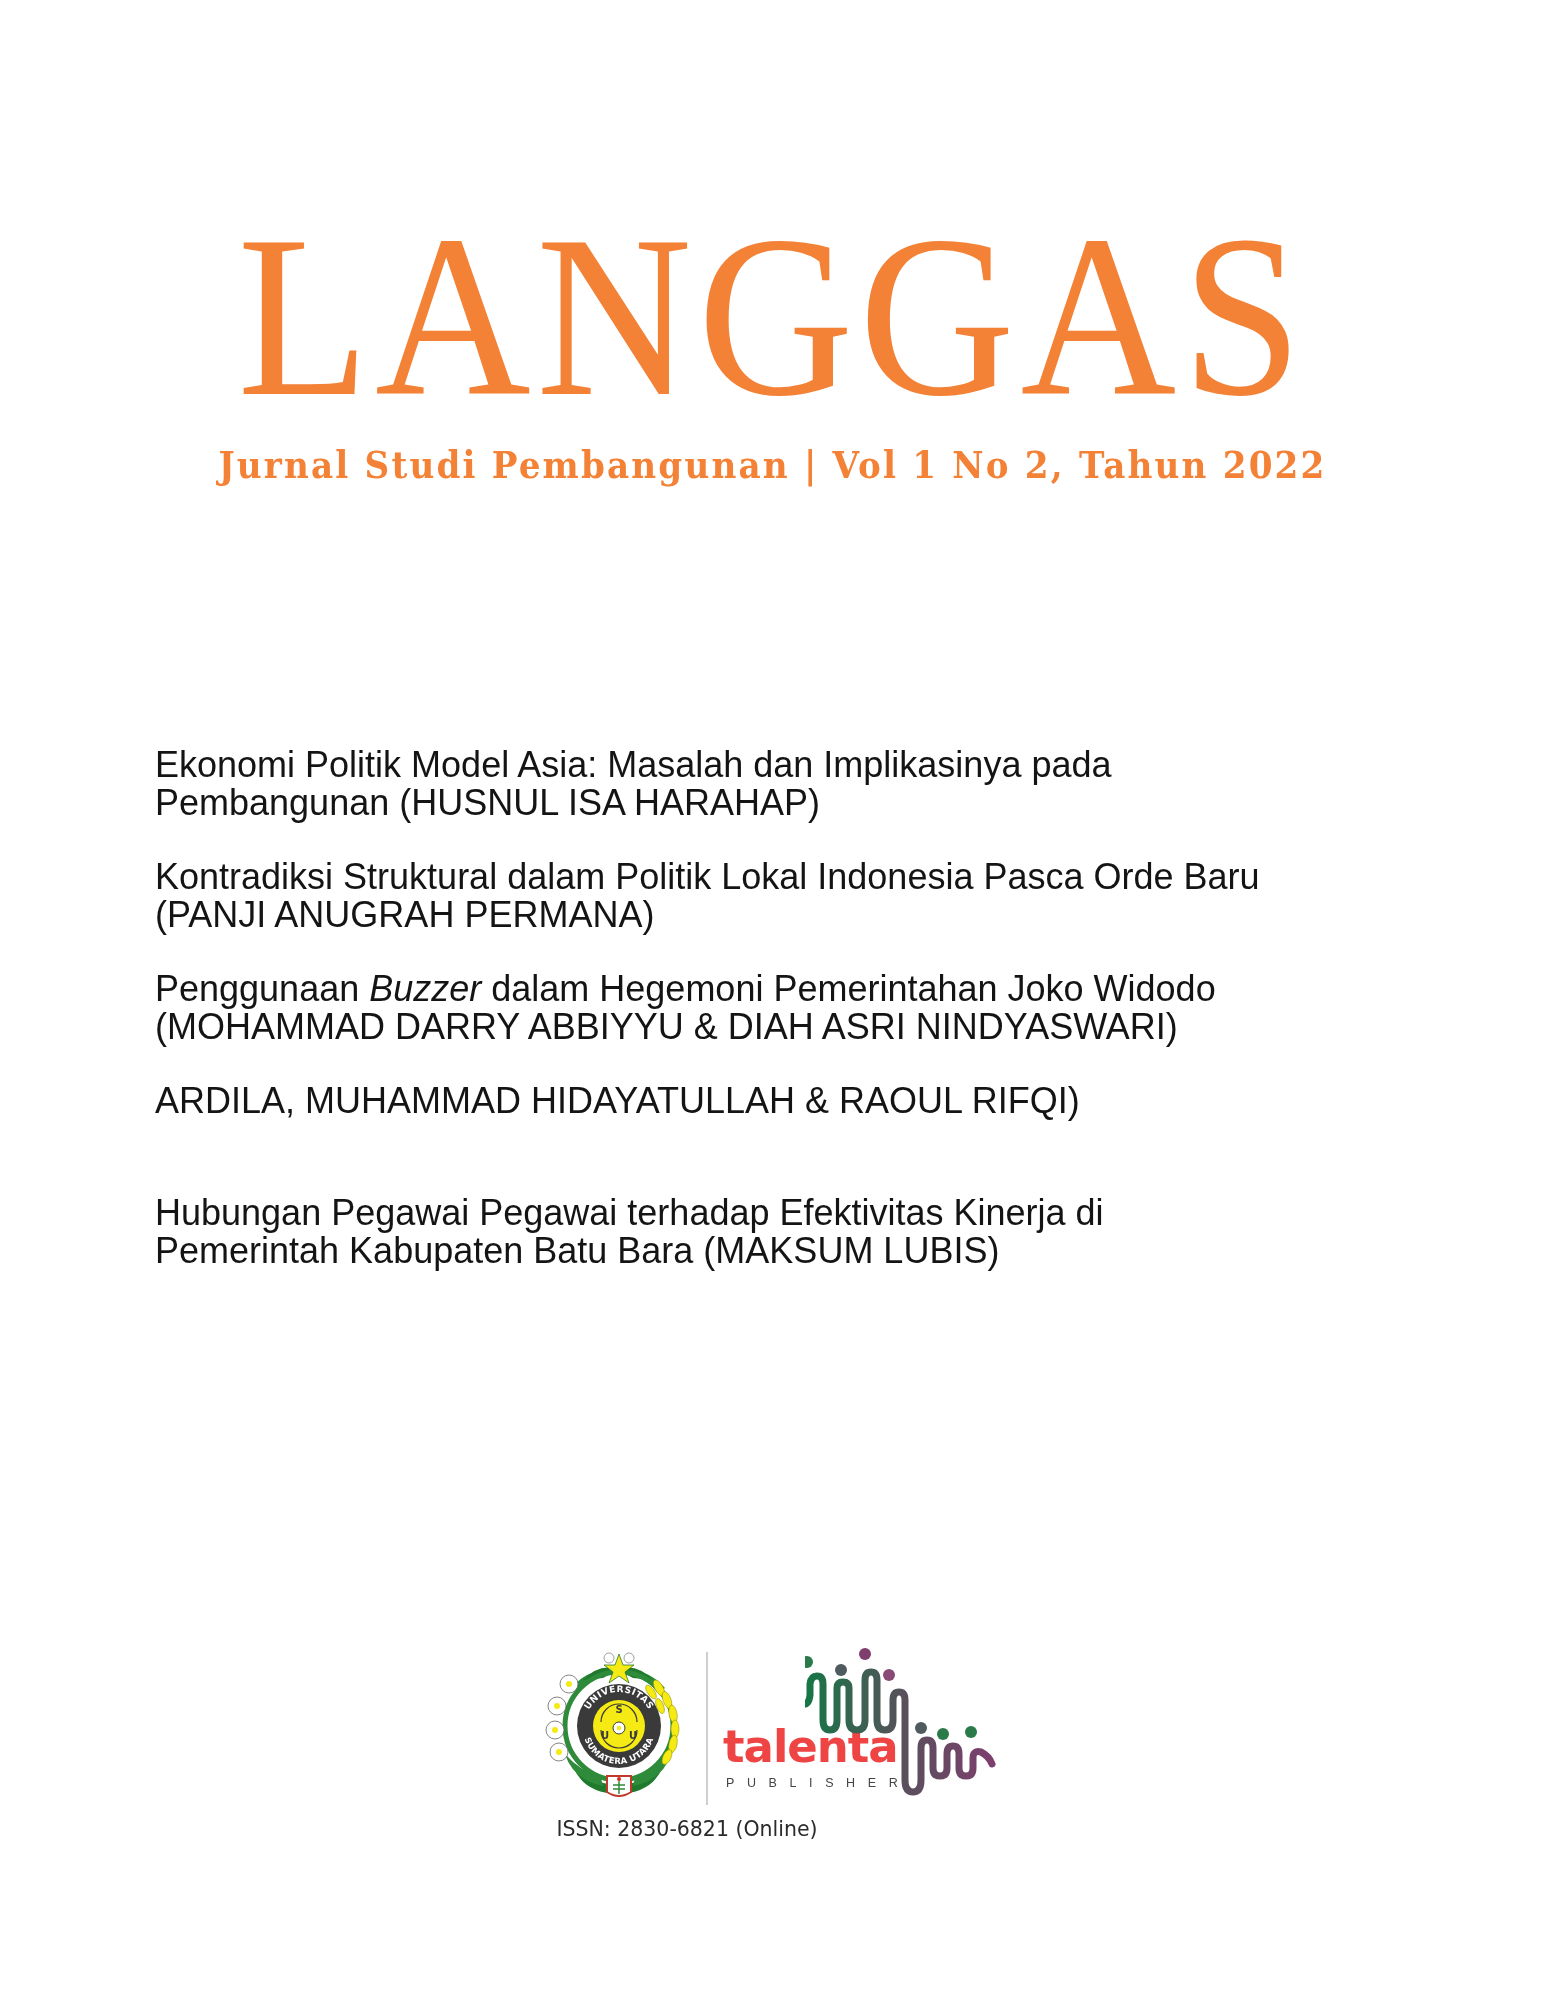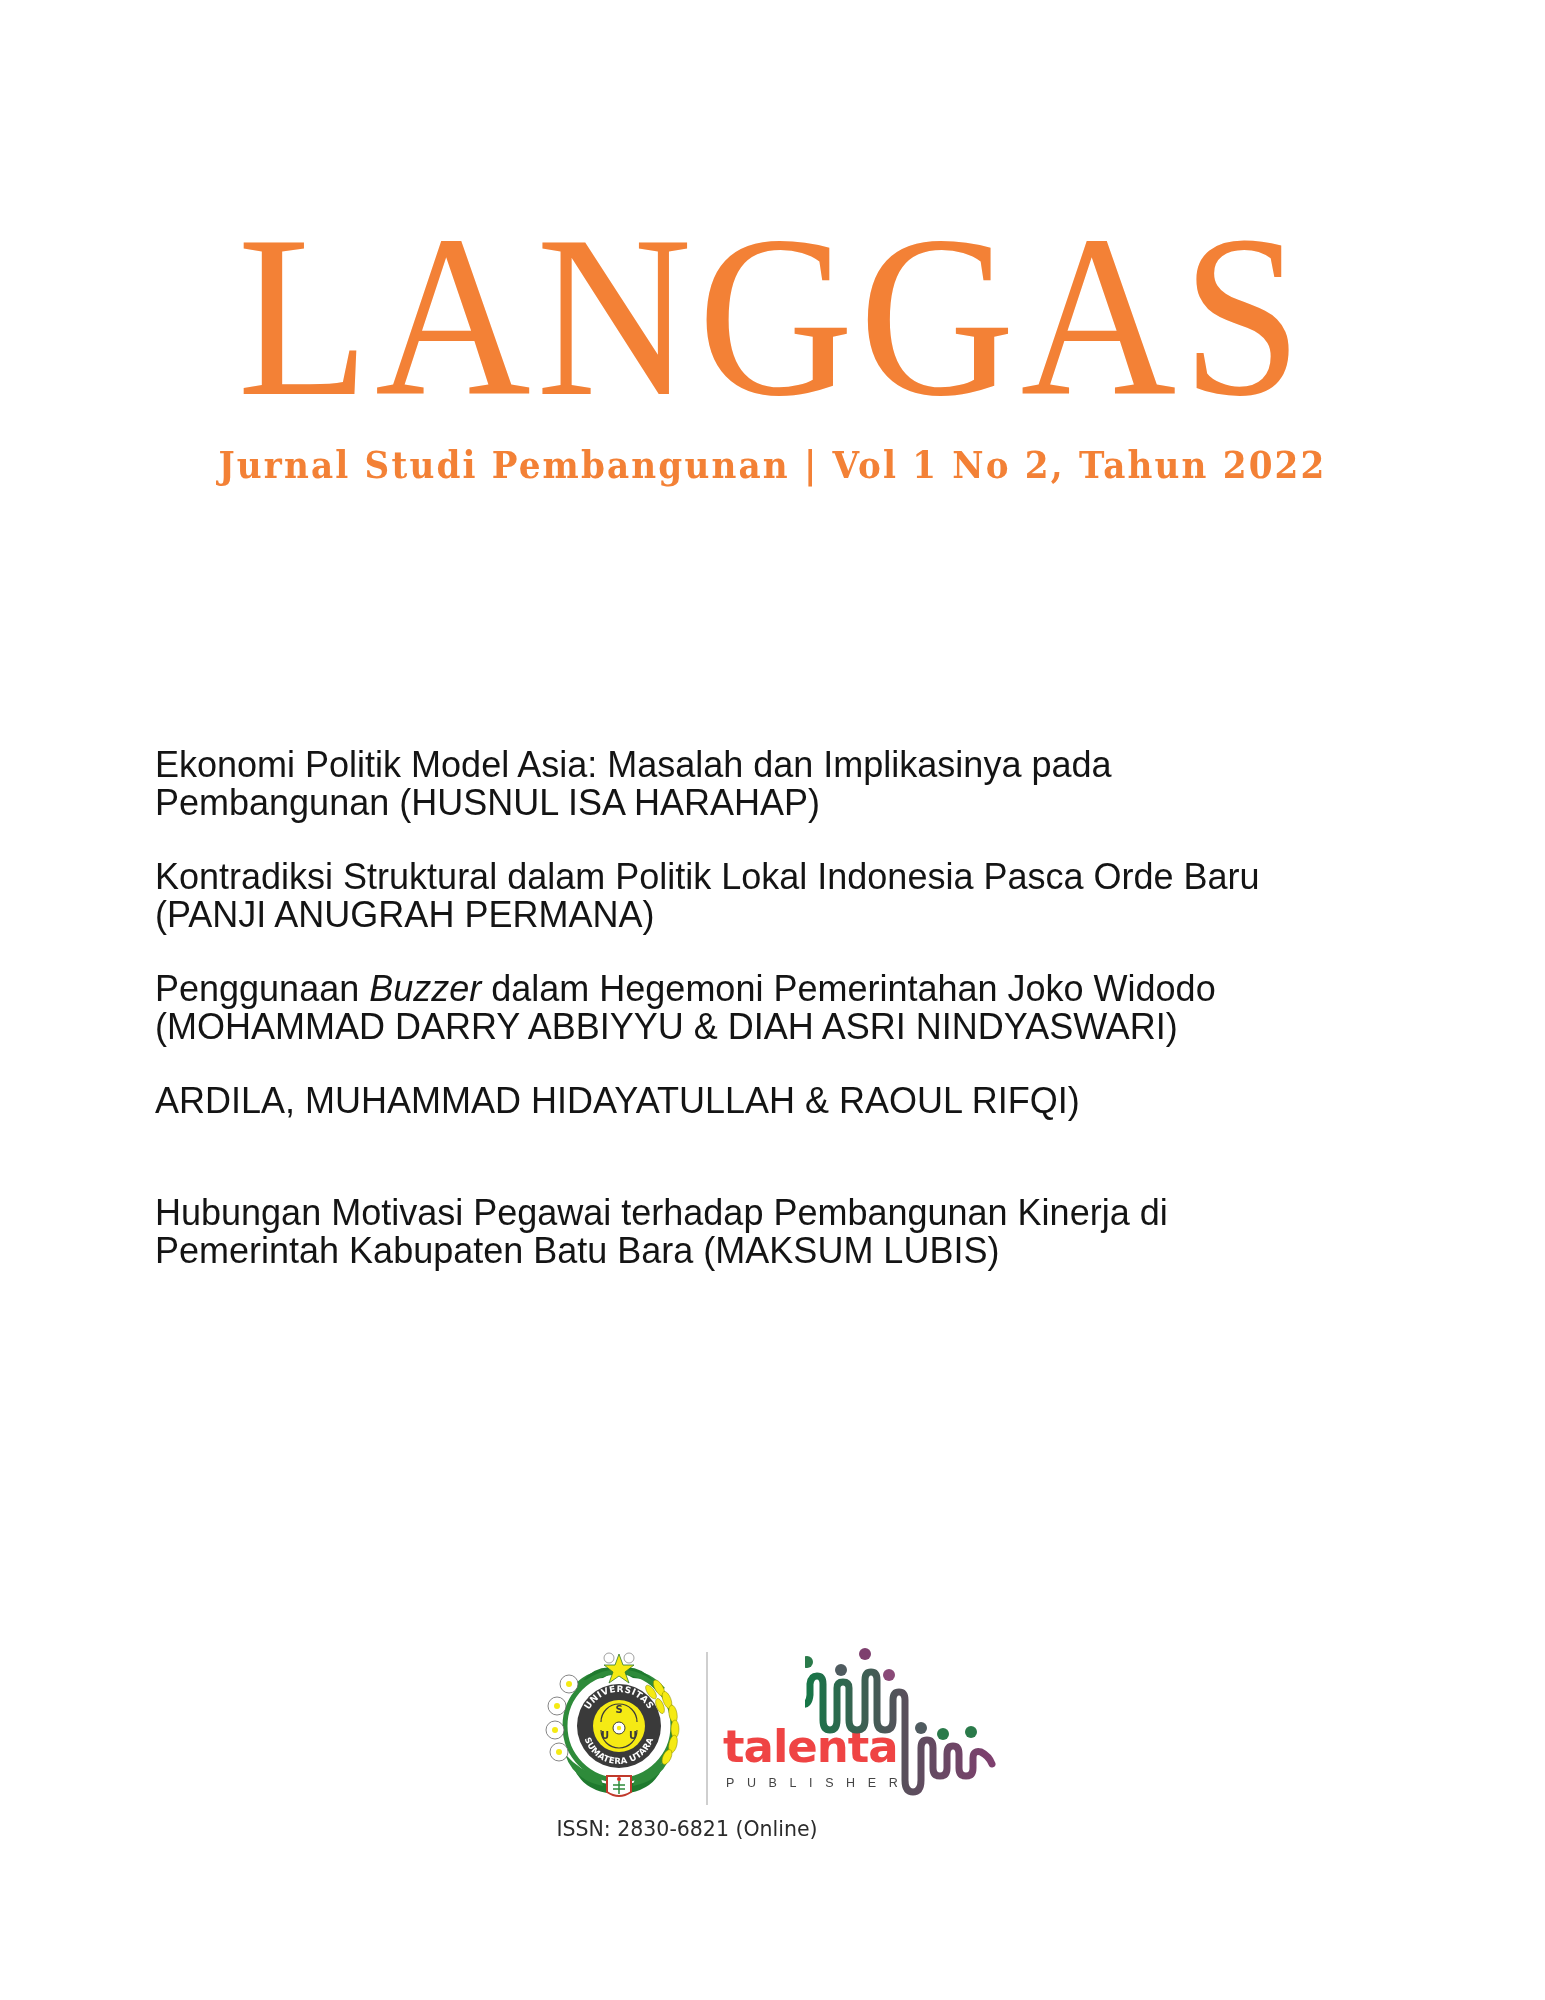--- a/index.html
+++ b/index.html
@@ -150,21 +150,21 @@
     <span class="line">(PANJI ANUGRAH PERMANA)</span>
   </li>
   <li class="article">
     <span class="line"><span>Penggunaan </span><em>Buzzer</em><span> dalam Hegemoni Pemerintahan Joko Widodo</span></span>
     <span class="line">(MOHAMMAD DARRY ABBIYYU &amp; DIAH ASRI NINDYASWARI)</span>
   </li>
   <li class="article">
     <span class="line">ARDILA, MUHAMMAD HIDAYATULLAH &amp; RAOUL RIFQI)</span>
   </li>
   <li class="article">
-    <span class="line">Hubungan Motivasi Pegawai terhadap Pembangunan Kinerja di</span>
+    <span class="line">Hubungan Pegawai Pegawai terhadap Efektivitas Kinerja di</span>
     <span class="line">Pemerintah Kabupaten Batu Bara (MAKSUM LUBIS)</span>
   </li>
 </ul>
 
 <div class="logos">
 
   <svg class="usu-logo" viewBox="0 0 150 152" xmlns="http://www.w3.org/2000/svg">
 
     <path d="M30 118 Q 40 145 75 146 Q 110 145 120 118 Q 105 135 75 137 Q 45 135 30 118 Z" fill="#1f7a2e"></path>
     <path d="M22 106 Q 30 132 60 138 L 58 130 Q 36 122 22 106 Z" fill="#2e8b3a"></path>

